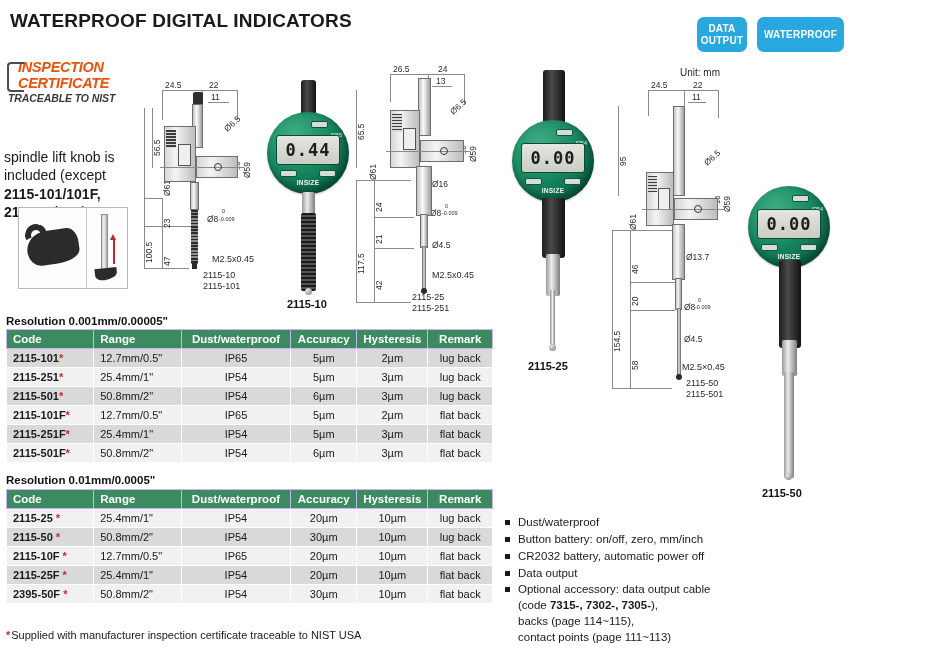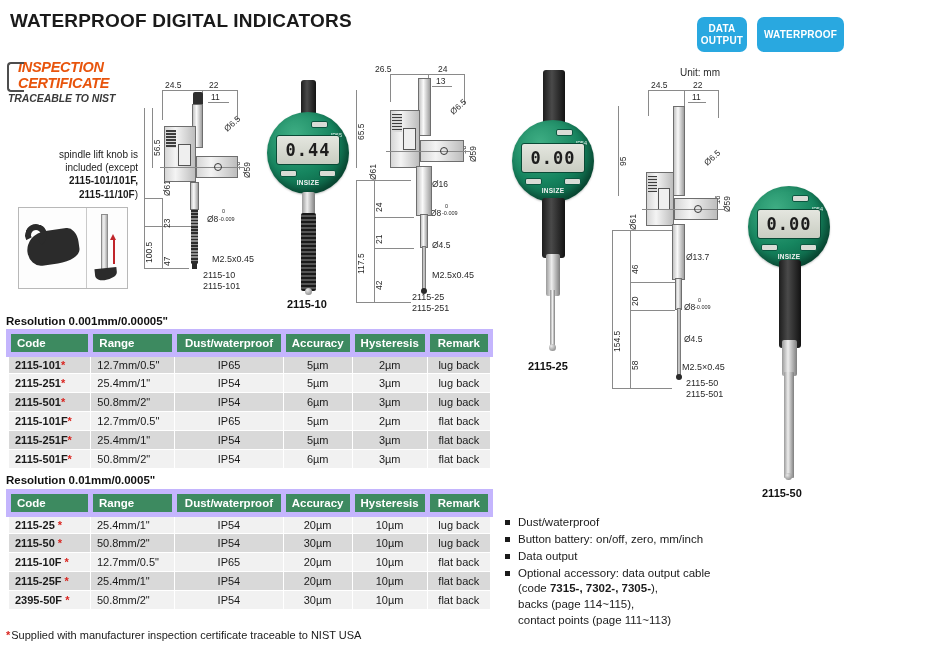--- a/index.html
+++ b/index.html
@@ -46,21 +46,21 @@
   }
   .cert-line2 { margin-top:1px; }
   .cert-sub {
     color:#3a3a3a; font-weight:bold; font-style:italic;
     font-size:10.5px; margin-left:2px; margin-top:2px; letter-spacing:-0.1px;
   }
 
   
   #knob-note {
     position:absolute; left:4px; top:148px; width:134px;
-    text-align:right; font-size:10px; line-height:1.32; color:#1a1a1a;
+    text-align:left; font-size:14px; line-height:1.32; color:#1a1a1a;
   }
   #knob-note b { font-weight:bold; }
   #knob-photos {
     position:absolute; left:18px; top:207px; width:110px; height:82px;
     border:1px solid #b8b8b8; background:#fdfdfd;
     display:flex;
   }
   .knob-cell { position:relative; height:100%; overflow:hidden; }
   .knob-cell.left { width:63%; border-right:1px solid #c9c9c9; }
   .knob-cell.right { width:37%; }
@@ -185,21 +185,21 @@
 
   
   .res-title { position:absolute; font-size:11.5px; font-weight:bold; color:#111; }
   table.spec {
     position:absolute; border-collapse:collapse; width:487px;
     font-size:11px; color:#1a1a1a;
   }
   table.spec th {
     background:#3d8a60; color:#ffffff; font-weight:bold;
     font-size:11.5px; text-align:left; padding:3px 6px;
-    border:5px solid #c4b5fd; height:19px;
+    border:1px solid #c4b5fd; height:19px;
   }
   table.spec th.c { text-align:center; }
   table.spec td {
     border:1px solid #ffffff; padding:2px 6px; height:19px;
     text-align:center; white-space:nowrap;
   }
   table.spec td.code { text-align:left; font-weight:bold; }
   table.spec td.range { text-align:left; }
   table.spec td.remark { text-align:center; }
   table.spec tr.odd td { background:#d9d9d9; }
@@ -343,21 +343,21 @@
     <div class="ln v thin" style="left:112px; top:12px; height:30px;"></div>
     <div class="ln h thin" style="left:80px; top:24px; width:20px;"></div>
     <div class="ln v thin" style="left:4px; top:28px; height:78px;"></div>
     <div class="ln v thin" style="left:4px; top:118px; height:122px;"></div>
     <div class="ln v thin" style="left:22px; top:118px; height:122px;"></div>
     <div class="ln h thin" style="left:4px; top:118px; width:55px;"></div>
     <div class="ln h thin" style="left:22px; top:155px; width:40px;"></div>
     <div class="ln h thin" style="left:22px; top:186px; width:40px;"></div>
     <div class="ln h thin" style="left:4px; top:240px; width:55px;"></div>
 
-    <div class="dim-txt" style="left:23px; top:2px;">26.5</div>
+    <div class="dim-txt" style="left:41px; top:2px;">26.5</div>
     <div class="dim-txt" style="left:86px; top:2px;">24</div>
     <div class="dim-txt" style="left:84px; top:14px;">13</div>
     <div class="dim-txt vert" style="left:4px; top:78px;">65.5</div>
     <div class="dim-txt vert" style="left:16px; top:118px;">Ø61</div>
     <div class="dim-txt vert" style="left:4px; top:212px;">117.5</div>
     <div class="dim-txt vert" style="left:22px; top:150px;">24</div>
     <div class="dim-txt vert" style="left:22px; top:182px;">21</div>
     <div class="dim-txt vert" style="left:22px; top:228px;">42</div>
     <div class="dim-txt" style="left:96px; top:47px; transform:rotate(-42deg); transform-origin:left top;">Ø6.5</div>
     <div class="dim-txt vert" style="left:107px; top:92px; font-size:7.5px;">16</div>
@@ -599,20 +599,21 @@
   </table>
 
   <div id="footnote">
     <span class="ast">*</span><span>Supplied with manufacturer inspection certificate traceable to NIST USA</span>
   </div>
 
   <div id="features">
     <ul>
       <li>Dust/waterproof</li>
       <li>Button battery: on/off, zero, mm/inch</li>
+      <li>CR2032 battery, automatic power off</li>
       <li>Data output</li>
       <li>
         <span>Optional accessory: data output cable</span><br>
         <span>(code </span><b>7315-, 7302-, 7305-</b><span>),</span><br>
         <span>backs (page 114~115),</span><br>
         <span>contact points (page 111~113)</span>
       </li>
     </ul>
   </div>
 

